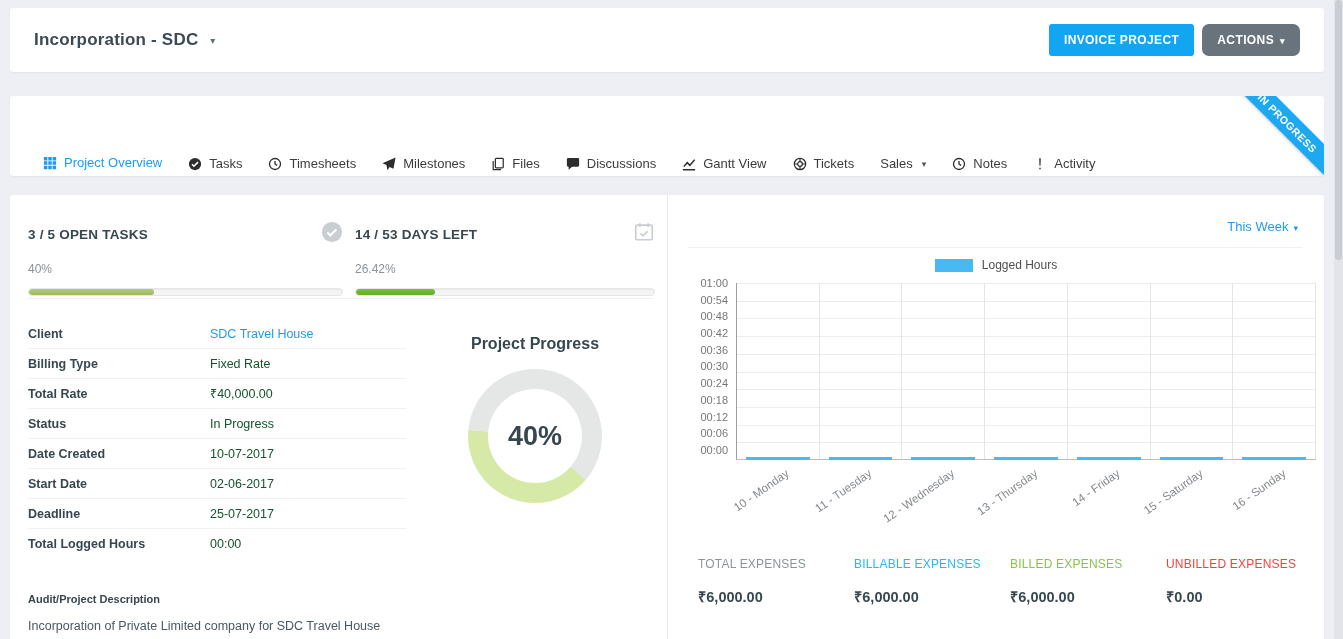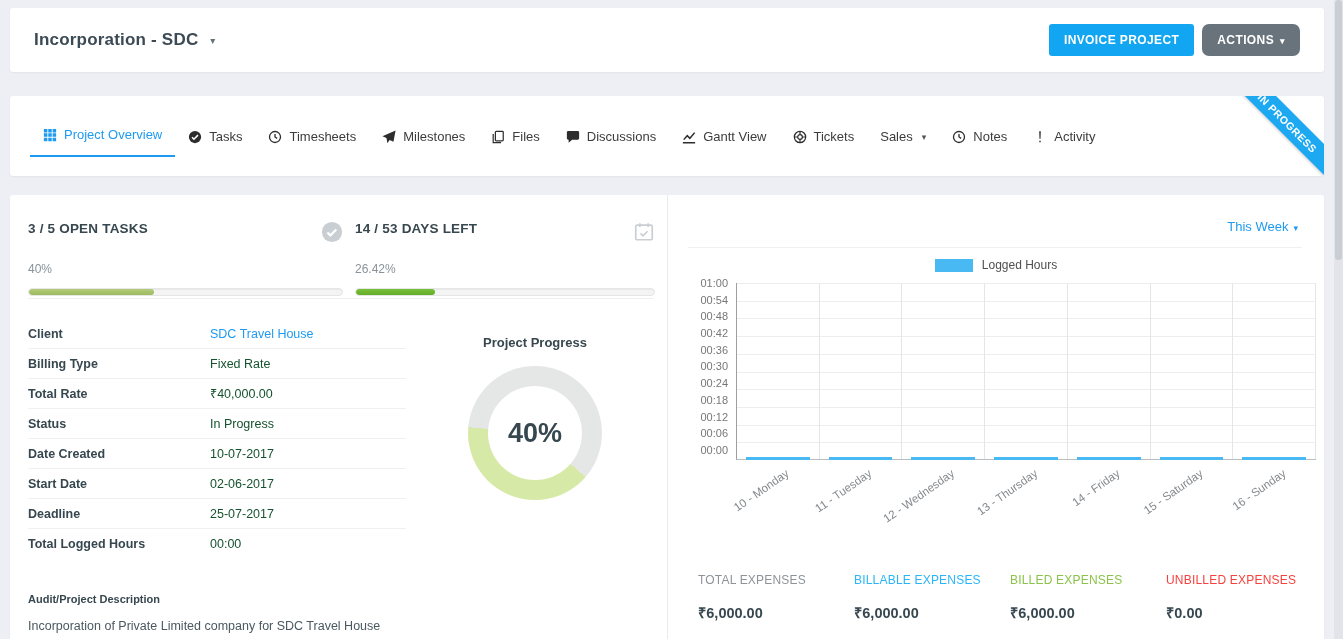--- a/index.html
+++ b/index.html
@@ -14,58 +14,58 @@
   .page-title { font-size:17px; font-weight:700; color:#3b4a54; letter-spacing:.2px; }
   .title-caret { margin-left:12px; font-size:10px; color:#62727b; }
   .header-spacer { flex:1; }
   .btn { border:none; border-radius:3px; font-size:12px; font-weight:700; color:#fff; padding:9px 15px; letter-spacing:.4px; cursor:pointer; font-family:inherit; }
   .btn-blue { background:#12a6f2; }
   .btn-gray { background:#68737c; margin-left:8px;border-radius:7px; }
   .btn .c { font-size:9px; margin-left:6px; }
 
   
   #tabs-card { top:96px; height:80px; overflow:hidden; }
-  .tabs { display:flex; align-items:flex-end; padding:27px 10px 0 20px; }
+  .tabs { display:flex; align-items:center; padding:27px 10px 0 20px;margin-top:28px; }
   .tab { display:flex; align-items:center; gap:7px; padding:4px 13px 13px; font-size:13px; color:#3c3c3c; text-decoration:none; cursor:pointer; white-space:nowrap; }
   .tab .ticon { display:inline-flex; color:#2d2d2d; }
   .tab.active { color:#1e9bf0; border-bottom:2px solid #1e9bf0; }
   .tab.active .ticon { color:#1e9bf0; }
   .tab .c { font-size:9px; color:#555; margin-left:2px; }
   .ribbon { position:absolute; top:16px; right:-36px; width:145px; transform:rotate(45deg); background:#1ca9f2; color:#fff; text-align:center; font-size:10.5px; font-weight:700; letter-spacing:.5px; padding:5px 0; box-shadow:0 1px 3px rgba(0,0,0,.2); }
 
   
   #main-card { top:195px; height:480px; }
   .left-col  { position:absolute; left:0; top:0; width:658px; height:100%; border-right:1px solid #e9ecee; }
   .right-col { position:absolute; left:658px; right:0; top:0; height:100%; }
 
   
   .stat { position:absolute; top:26px; }
   #stat-open  { left:18px;  width:315px; }
   #stat-days  { left:345px; width:300px; }
-  .stat-head { display:flex; justify-content:space-between; align-items:flex-start; }
+  .stat-head { display:flex; justify-content:space-between; align-items:center; }
   .stat-title { font-size:13.5px; font-weight:700; color:#37474f; letter-spacing:.2px; }
   .stat-icon { color:#c5cbd0; }
   .stat-percent { margin-top:15px; font-size:12px; color:#8a9299; }
   .bar-track { margin-top:12px; height:8px; background:#f4f4f4; border:1px solid #e6e6e6; border-radius:4px; overflow:hidden; box-shadow:inset 0 1px 1px rgba(0,0,0,.05); }
   .bar-fill { height:100%; border-radius:4px; width:0; }
   .fill-olive { background:linear-gradient(#b3cb7c,#9cbb5e); }
   .fill-green { background:linear-gradient(#79c03c,#63ad27); }
   .stats-divider { position:absolute; left:18px; right:14px; top:103px; border-top:1px solid #edf0f2; }
 
   
   .details { position:absolute; left:18px; top:124px; width:378px; }
   .drow { display:flex; align-items:center; height:30px; border-bottom:1px solid #eef1f3; font-size:12.5px; }
   .drow:last-child { border-bottom:none; }
   .dlabel { width:182px; font-weight:700; color:#37474f; }
   .dvalue { color:#14532d; }
   .dvalue.link { color:#1e9bf0; cursor:pointer; }
 
   
   .donut-wrap { position:absolute; left:430px; top:140px; width:190px; text-align:center; }
-  .donut-title { font-size:13px; font-weight:700; color:#37474f; }
+  .donut-title { font-size:16px; font-weight:700; color:#37474f; }
   .donut { --sweep:144deg; width:134px; height:134px; margin:16px auto 0; border-radius:50%; position:relative;
            background:conic-gradient(from 131deg, #d7e9a6 0 var(--sweep), #e5e6e6 var(--sweep) 360deg); }
   .donut::before { content:""; position:absolute; inset:20px; background:#fff; border-radius:50%; }
   .donut-value { position:absolute; inset:0; display:flex; align-items:center; justify-content:center; font-size:27px; font-weight:700; color:#37474f; }
 
   
   .desc-heading { position:absolute; left:18px; top:398px; font-size:11px; font-weight:700; color:#37474f; }
   .desc-text { position:absolute; left:18px; top:424px; font-size:12.5px; color:#4a5860; }
 
   
@@ -78,21 +78,21 @@
   .ylabels { position:absolute; left:0; top:88px; width:60px; height:178px; display:flex; flex-direction:column; justify-content:space-between; align-items:flex-end; font-size:11px; color:#777; }
   .ylabels span { transform:translateY(-50%); line-height:11px; }
   .plot { position:absolute; left:68px; top:88px; width:580px; height:177px; border-left:1px solid #9aa0a5; border-bottom:1px solid #b9bec2;
           background:repeating-linear-gradient(to bottom,#ededed 0 1px,transparent 1px 17.7px); }
   .cols { position:absolute; inset:0; display:flex; }
   .pcol { flex:1; border-right:1px solid #e3e5e7; position:relative; }
   .bar  { position:absolute; bottom:-1px; left:11%; right:11%; height:3px; background:#49b9f3; }
   .xlabel { position:absolute; top:100%; margin-top:8px; right:42%; transform:rotate(-35deg); transform-origin:100% 0; white-space:nowrap; font-size:11.5px; color:#85898d; }
 
   
-  .expenses { position:absolute; left:30px; top:362px; display:flex;margin-top:16px; }
+  .expenses { position:absolute; left:30px; top:362px; display:flex; }
   .exp { width:156px; }
   .exp-label { font-size:12px; letter-spacing:.2px; }
   .exp-value { margin-top:15px; font-size:14.5px; font-weight:700; color:#37474f; }
 
   
   .scrollbar { position:absolute; right:0; top:0; width:9px; height:100%; background:#e2e4e9; }
   .scroll-thumb { position:absolute; top:0; left:1px; width:7px; height:260px; background:#c9cdd4; border-radius:4px; }
 </style>
 </head>
 <body>

